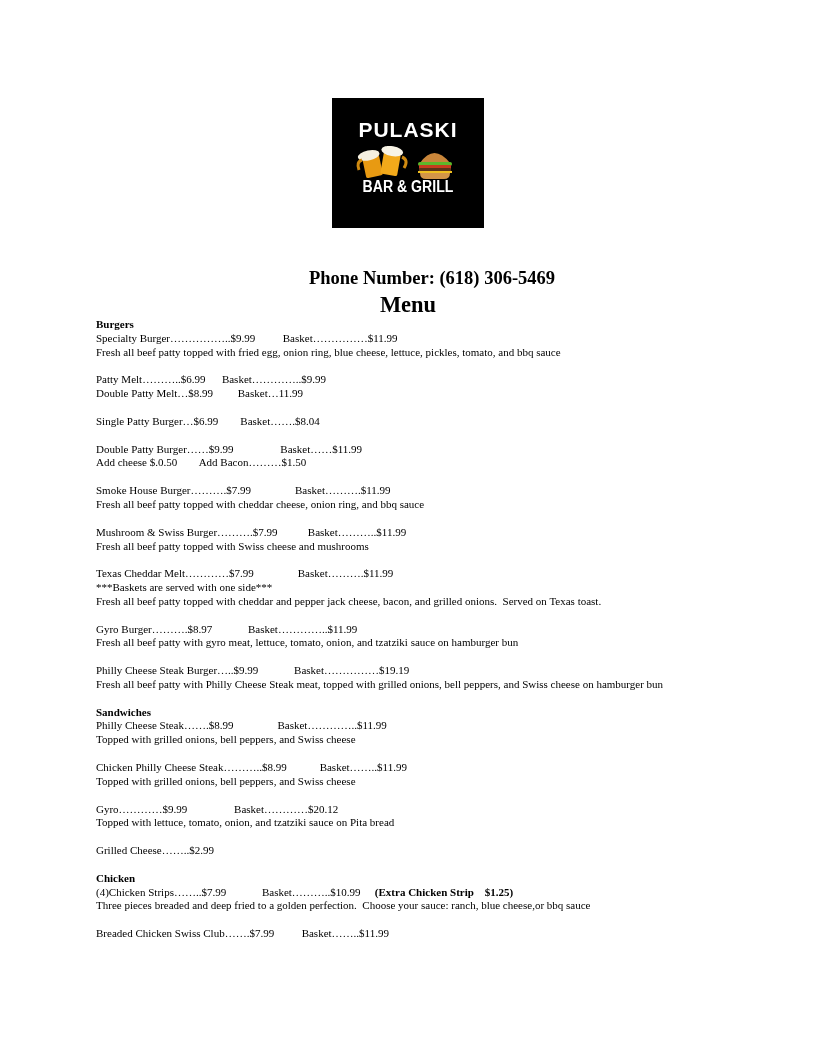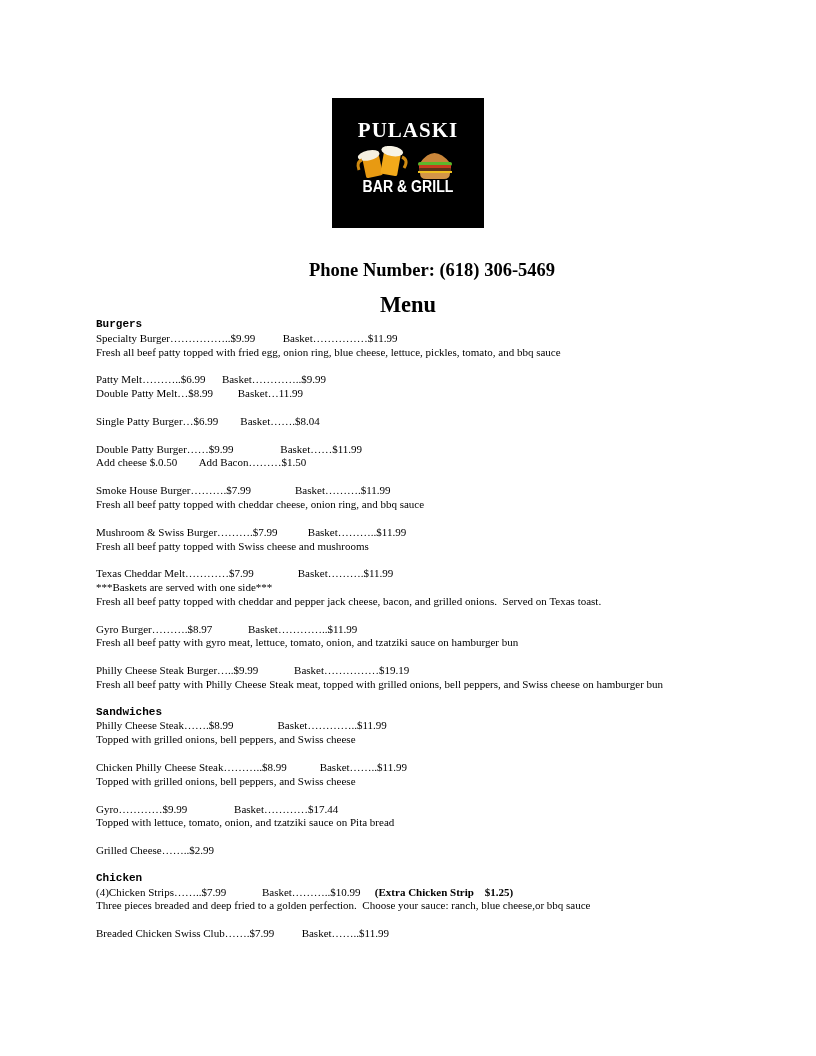--- a/index.html
+++ b/index.html
@@ -7,46 +7,46 @@
       width: 816px; height: 1056px; position: relative; overflow: hidden;
       font-family: "Liberation Serif", "DejaVu Serif", serif;
       color: #000000;
     }
     .logo {
       position: absolute; left: 332px; top: 98px; width: 152px; height: 130px;
       background: #000000; color: #ffffff; text-align: center;
     }
     .logo-title {
       position: absolute; left: 0; right: 0; top: 20px;
-      font-family: Liberation Serif, serif; font-weight: bold; font-size: 21px;
+      font-family: Liberation Sans, sans-serif; font-weight: bold; font-size: 21px;
       letter-spacing: 1px;
     }
     .logo-icons {
       position: absolute; left: 0; right: 0; top: 48px; height: 34px;
     }
     .logo-sub {
       position: absolute; left: 0; right: 0; top: 80px;
       font-family: "Liberation Sans", sans-serif; font-weight: bold; font-size: 16px;
       transform: scaleX(0.88);
     }
     .phone {
-      position: absolute; left: 0; right: 0; top: 260px; text-align: center;
+      position: absolute; left: 0; right: 0; top: 268px; text-align: center;
       font-weight: bold; font-size: 18.5px; padding-left: 48px;
     }
     .menu-title {
       position: absolute; left: 0; right: 0; top: 292px; text-align: center;
       font-weight: bold; font-size: 22.5px;
     }
     .content {
       position: absolute; left: 96px; top: 318px; width: 700px;
       font-size: 11px; line-height: 13.85px;
     }
     .line { white-space: pre; height: 13.85px; }
     .blank { height: 13.85px; }
-    .heading { font-weight: bold; font-family: Liberation Mono, monospace; }
+    .heading { font-weight: bold; }
     .bold { font-weight: bold; margin-left: 6px; }
   </style>
 </head>
 <body>
 
 <div class="logo">
   <div class="logo-title">PULASKI</div>
   <div class="logo-icons">
     <svg width="152" height="34" viewBox="0 0 152 34">
 
@@ -103,21 +103,21 @@
   <div class="line">Philly Cheese Steak Burger…..$9.99             Basket……………$19.19</div>
   <div class="line">Fresh all beef patty with Philly Cheese Steak meat, topped with grilled onions, bell peppers, and Swiss cheese on hamburger bun</div>
   <div class="blank"></div>
   <div class="line heading">Sandwiches</div>
   <div class="line">Philly Cheese Steak…….$8.99                Basket…………..$11.99</div>
   <div class="line">Topped with grilled onions, bell peppers, and Swiss cheese</div>
   <div class="blank"></div>
   <div class="line">Chicken Philly Cheese Steak………..$8.99            Basket……..$11.99</div>
   <div class="line">Topped with grilled onions, bell peppers, and Swiss cheese</div>
   <div class="blank"></div>
-  <div class="line">Gyro…………$9.99                 Basket…………$17.44</div>
+  <div class="line">Gyro…………$9.99                 Basket…………$20.12</div>
   <div class="line">Topped with lettuce, tomato, onion, and tzatziki sauce on Pita bread</div>
   <div class="blank"></div>
   <div class="line">Grilled Cheese……..$2.99</div>
   <div class="blank"></div>
   <div class="line heading">Chicken</div>
   <div class="line"><span>(4)Chicken Strips……..$7.99             Basket………..$10.99   </span><span class="bold">(Extra Chicken Strip    $1.25)</span></div>
   <div class="line">Three pieces breaded and deep fried to a golden perfection.  Choose your sauce: ranch, blue cheese,or bbq sauce</div>
   <div class="blank"></div>
   <div class="line">Breaded Chicken Swiss Club…….$7.99          Basket……..$11.99</div>
 </div>

